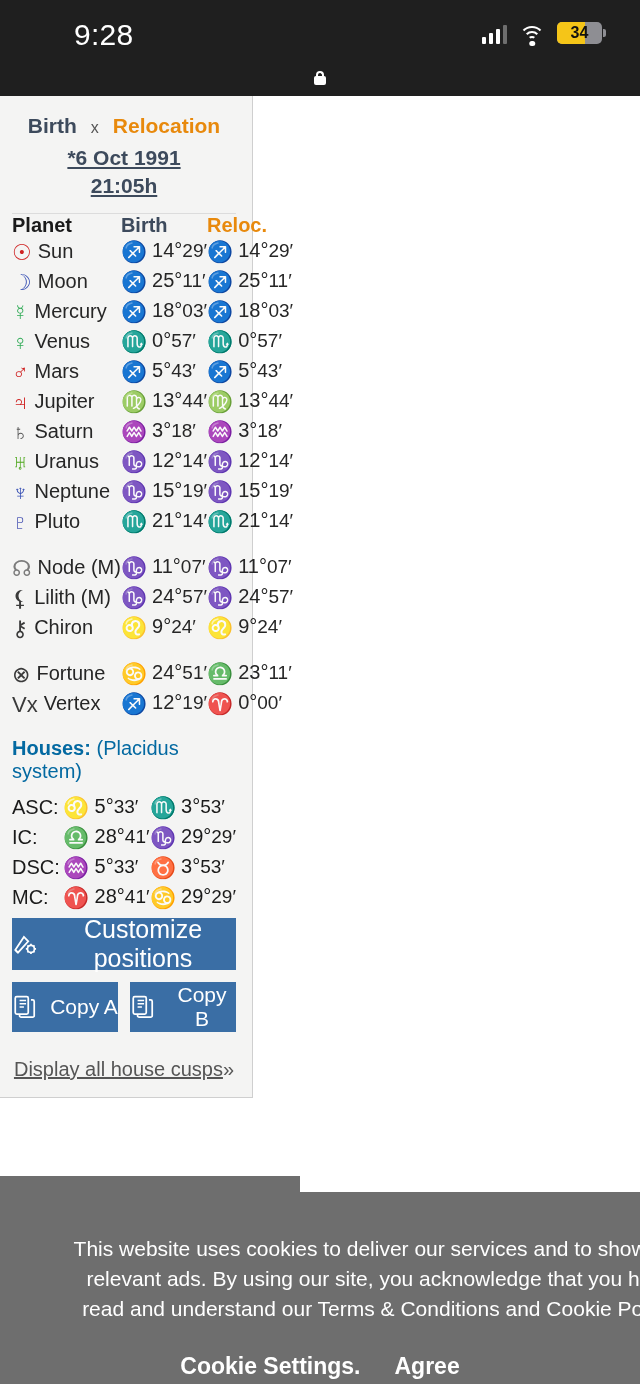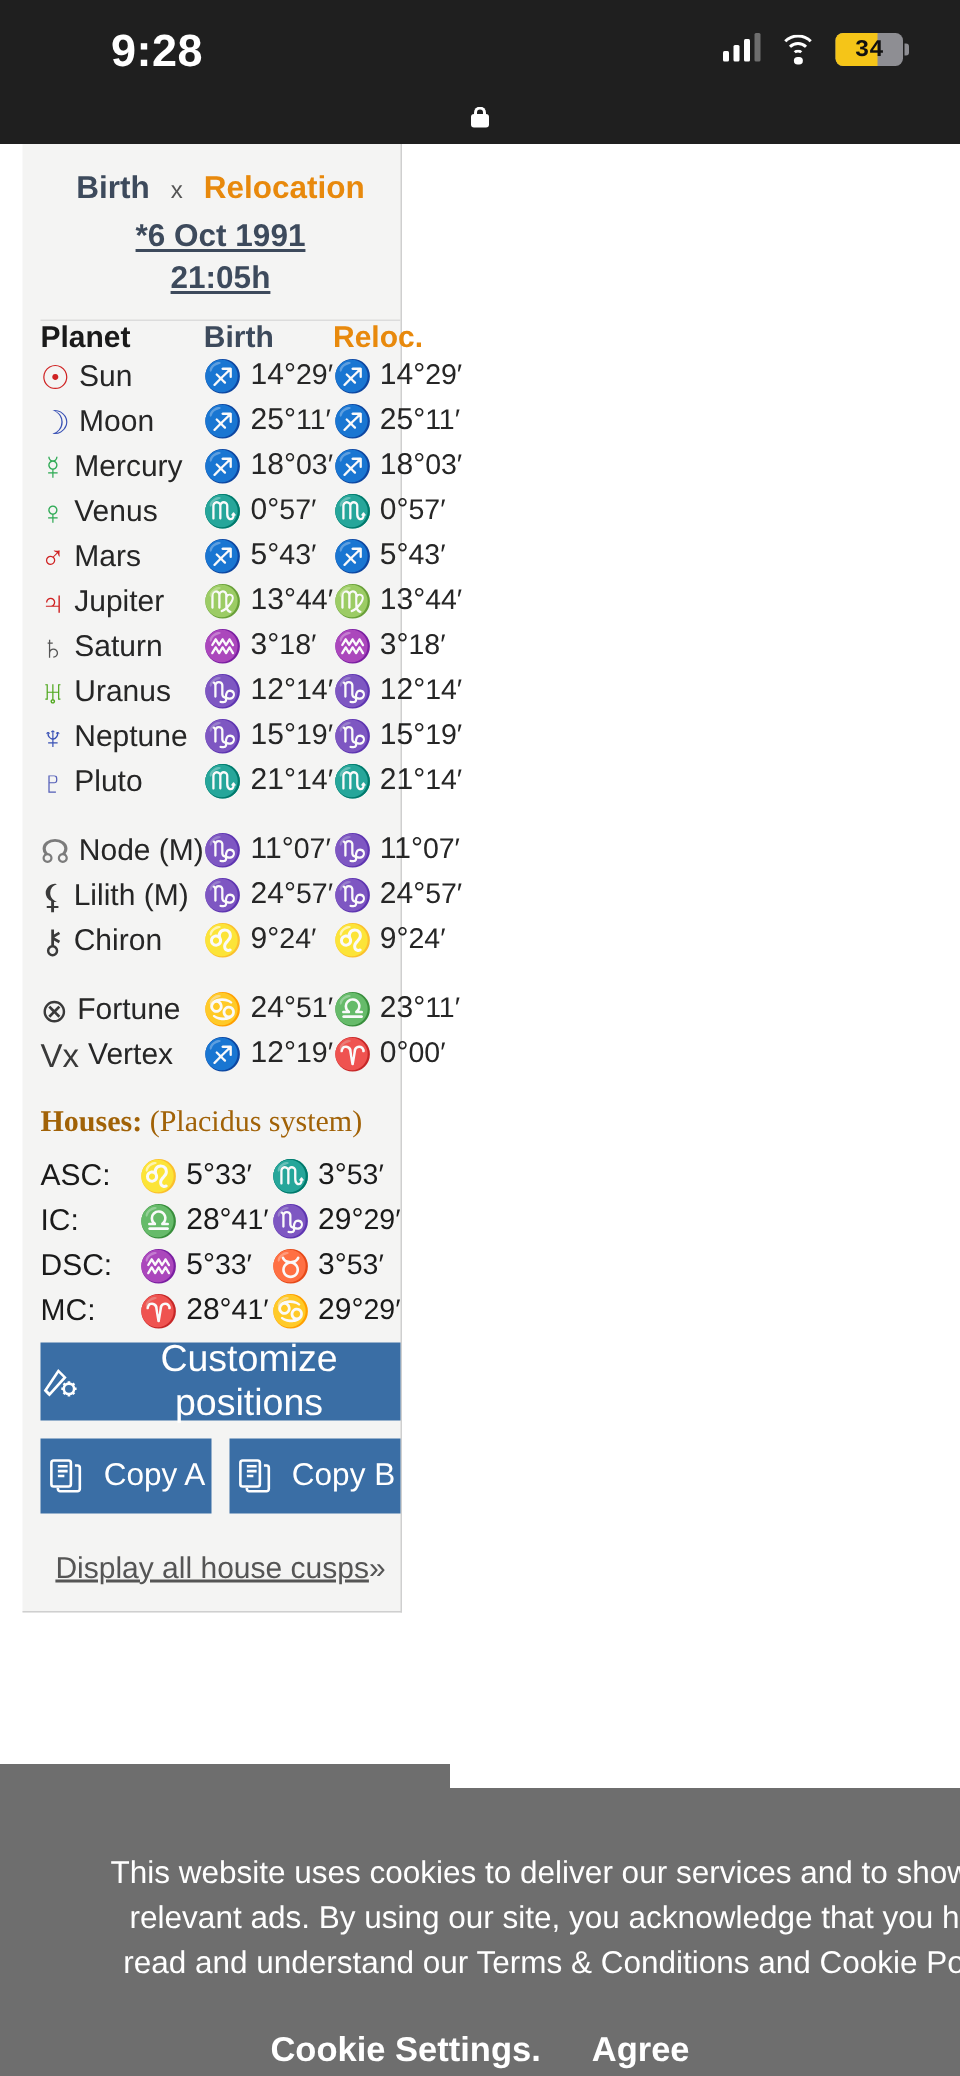--- a/index.html
+++ b/index.html
@@ -14,25 +14,25 @@
   
   .browser-chrome {
     position:absolute; left:0; top:0; width:640px; height:96px;
     background:#1f1f1f;
   }
   .statusbar {
     position:absolute; left:0; top:16px; width:640px; height:40px;
   }
   .clock {
     position:absolute; left:74px; top:2px;
-    color:#fff; font-size:30px; font-weight:bold; letter-spacing:0.3px;
+    color:#fff; font-size:30px; font-weight:normal; letter-spacing:0.3px;
   }
   .status-right {
     position:absolute; right:38px; top:6px;
-    display:flex; align-items:flex-start; gap:12px;font-family:Liberation Mono, monospace;
+    display:flex; align-items:flex-end; gap:12px;
   }
   .bars { display:flex; align-items:flex-end; gap:2.5px; height:19px; }
   .bars i { display:block; width:4.5px; background:#fff; border-radius:1px; }
   .bars i:nth-child(1){ height:7px; }
   .bars i:nth-child(2){ height:11px; }
   .bars i:nth-child(3){ height:15px; }
   .bars i:nth-child(4){ height:19px; background:#6e6e6e; }
 
   .wifi { position:relative; width:26px; height:19px; }
   .wifi span {
@@ -75,25 +75,25 @@
   .lock .body { position:absolute; bottom:0; left:0; width:12px; height:9px; background:#fff; border-radius:2px; }
   .lock .shackle {
     position:absolute; top:0; left:2.4px; width:7.2px; height:7px;
     border:2px solid #fff; border-bottom:0; border-radius:4px 4px 0 0;
   }
 
   
   .page { position:absolute; left:0; top:96px; width:640px; height:1288px; background:#ffffff; }
 
   .panel {
-    position:absolute; left:15px; top:0; width:253px;
+    position:absolute; left:0; top:0; width:253px;
     background:#f4f4f3;
     border-right:1px solid #cfcfcf;
     border-bottom:1px solid #cfcfcf;
-    padding:0 0 16px 12px;
+    padding:0 16px 16px 12px;
   }
 
   .panel-title {
     text-align:center; padding:18px 0 6px 0;
     font-size:21px; font-weight:bold; color:#3d4a5c;
   }
   .panel-title .x { color:#555; font-weight:normal; font-size:16px; margin:0 14px; }
   .panel-title .reloc { color:#e8890c; }
 
   .birth-date {
@@ -124,21 +124,21 @@
 
   .birth-col { color:#3d4a5c; white-space:nowrap; text-align:left; }
   .reloc-col { color:#c98218; white-space:nowrap; text-align:left; }
   .sign-b { color:#5a6a85; font-size:21px; margin-right:5px; display:inline-block; vertical-align:-2px;}
   .sign-r { color:#e8541f; font-size:21px; margin-right:5px; display:inline-block; vertical-align:-2px;}
   .deg { font-size:20px; }
   .min { font-size:19px; }
 
   .spacer-row td { height:16px; }
 
-  .houses-head { padding:18px 0 10px 0; font-size:20px; color:#a16207;font-family:Liberation Serif, serif; }
+  .houses-head { padding:18px 0 10px 0; font-size:20px; color:#0369a1; }
   .houses-head b { font-weight:bold; }
   .houses-head span { font-weight:normal; }
 
   .hrow td { height:30px; font-size:20px; color:#1a1a1a; }
   .hlabel { white-space:nowrap; }
 
   .btn {
     display:flex; align-items:center; justify-content:center; gap:12px;
     background:#3a6ea5; color:#fff; border:0;
     font-family:"Liberation Sans", sans-serif;

